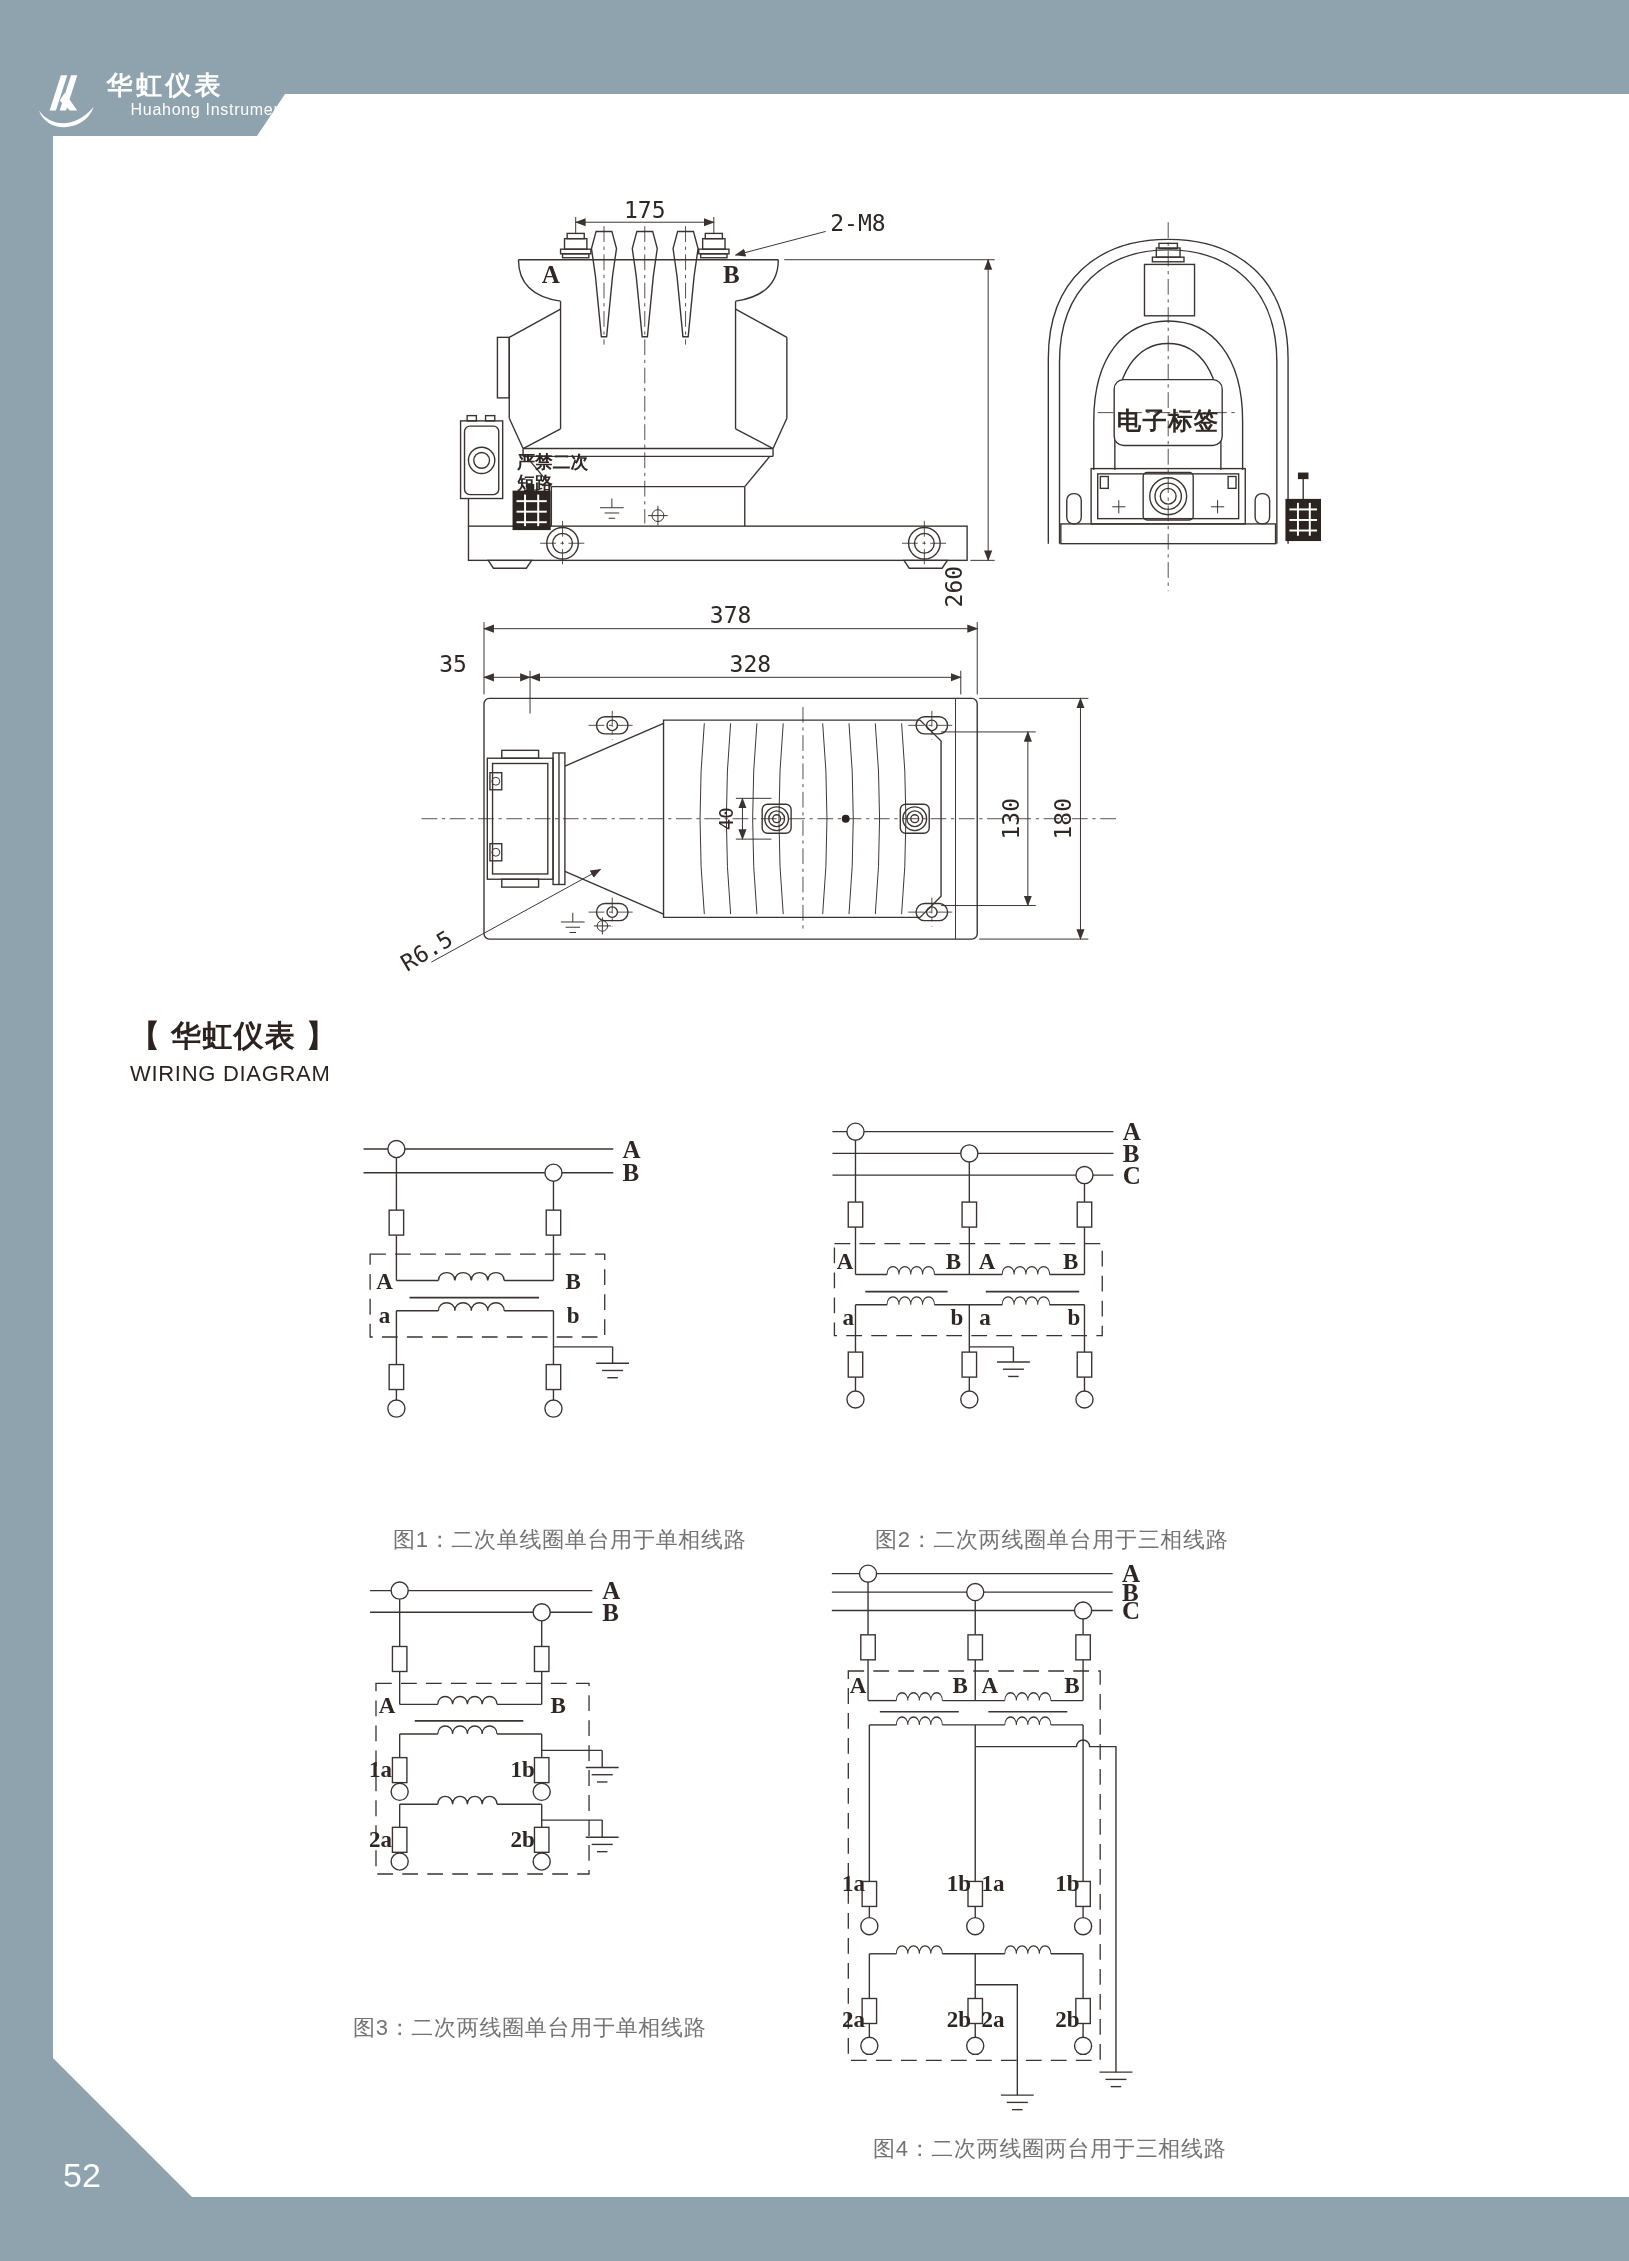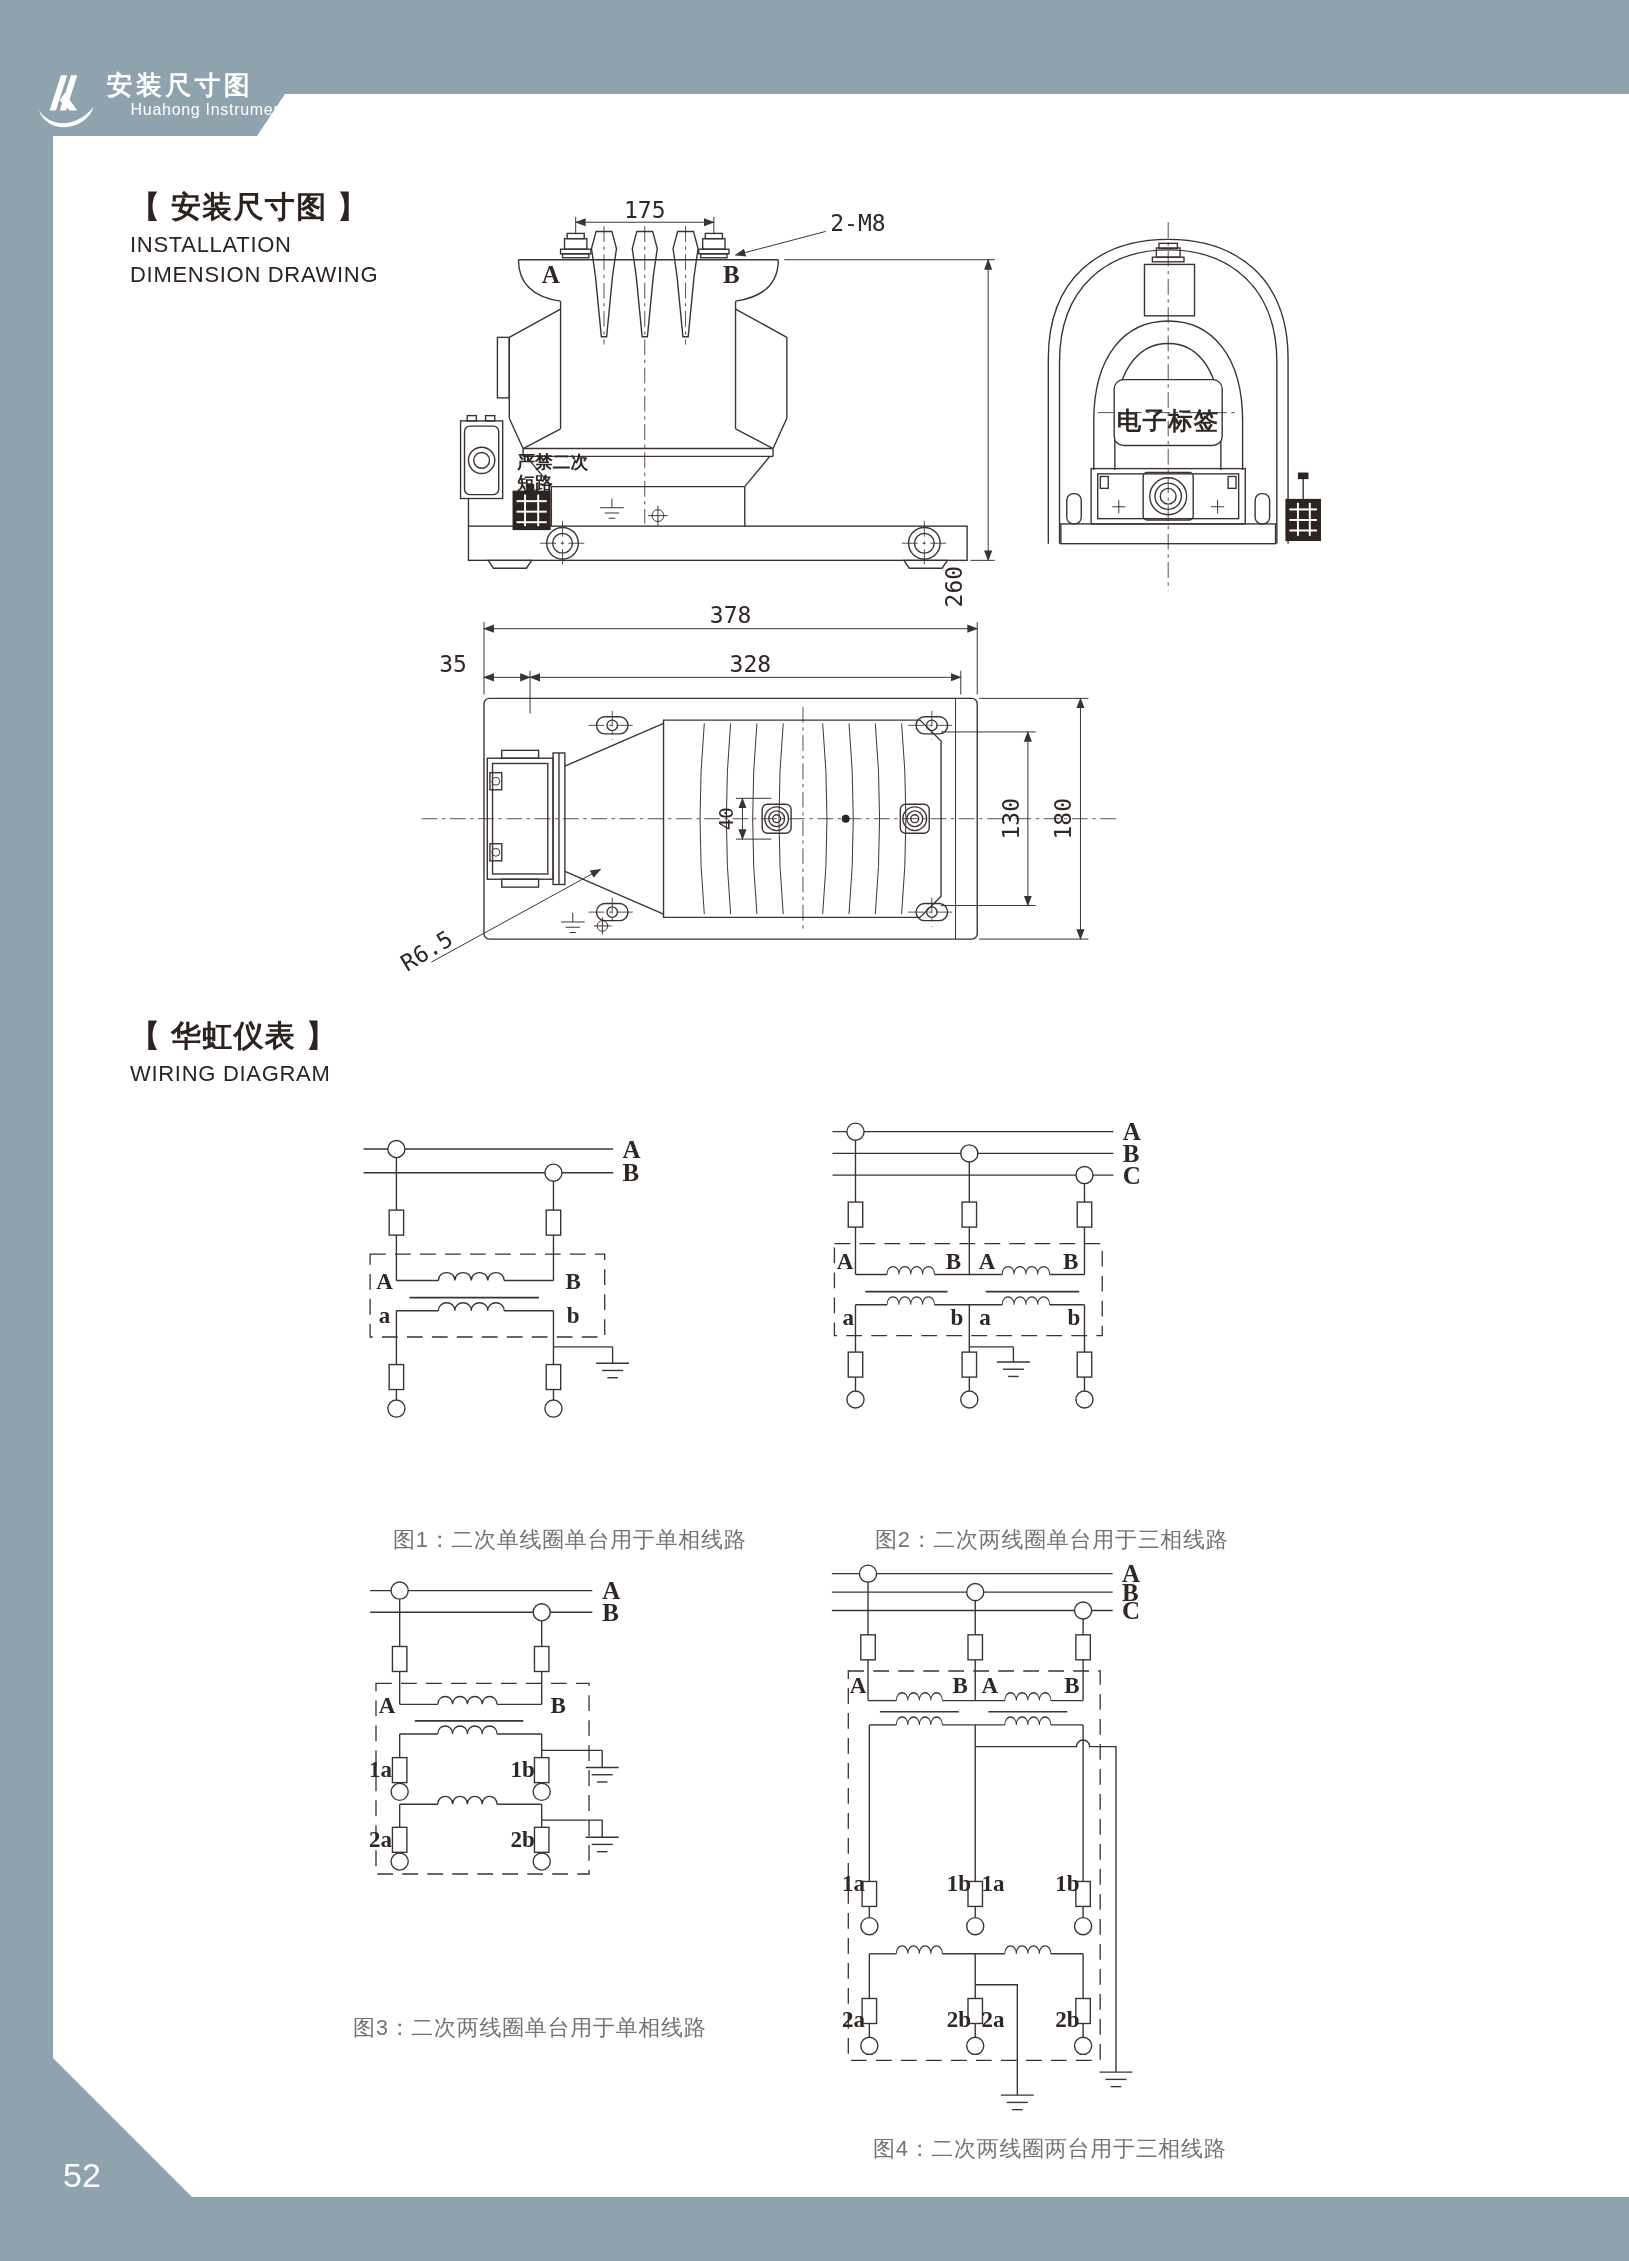--- a/index.html
+++ b/index.html
@@ -71,32 +71,25 @@
   <div class="abs page-num">52</div>
 
   <div class="abs logo">
     <svg width="63" height="64" viewBox="0 0 100 100">
       <path d="M3,62 C22,88 60,92 90,56 C78,94 18,102 3,62 Z" fill="#fff"></path>
       <path d="M38,6 L48,6 L30,62 L20,62 Z" fill="#fff"></path>
       <path d="M54,6 L64,6 L46,62 L36,62 Z" fill="#fff"></path>
       <path d="M44,34 L64,62 L52,62 L36,46 Z" fill="#fff"></path>
     </svg>
     <div class="logo-text">
-      <div class="logo-cn">安装尺寸图</div>
+      <div class="logo-cn">华虹仪表</div>
       <div class="logo-en">Huahong Instrument</div>
     </div>
   </div>
 
-  <div class="abs sec-title" style="left:130px;top:192px">
-    <div class="t-cn">【 安装尺寸图 】</div>
-    <div class="t-en">
-      <div>INSTALLATION</div>
-      <div>DIMENSION DRAWING</div>
-    </div>
-  </div>
 
   <svg class="draw" style="left:454px;top:184px" width="546" height="408" viewBox="690 280 830 620">
     <g class="w">
 
       <line class="thin" x1="875" y1="356" x2="875" y2="330"></line>
       <line class="thin" x1="1085" y1="356" x2="1085" y2="330"></line>
       <line class="thin" x1="875" y1="338" x2="1085" y2="338" marker-start="url(#ah)" marker-end="url(#ah)"></line>
 
       <line class="thin" x1="1255" y1="352" x2="1118" y2="388" marker-end="url(#ah)"></line>
 

